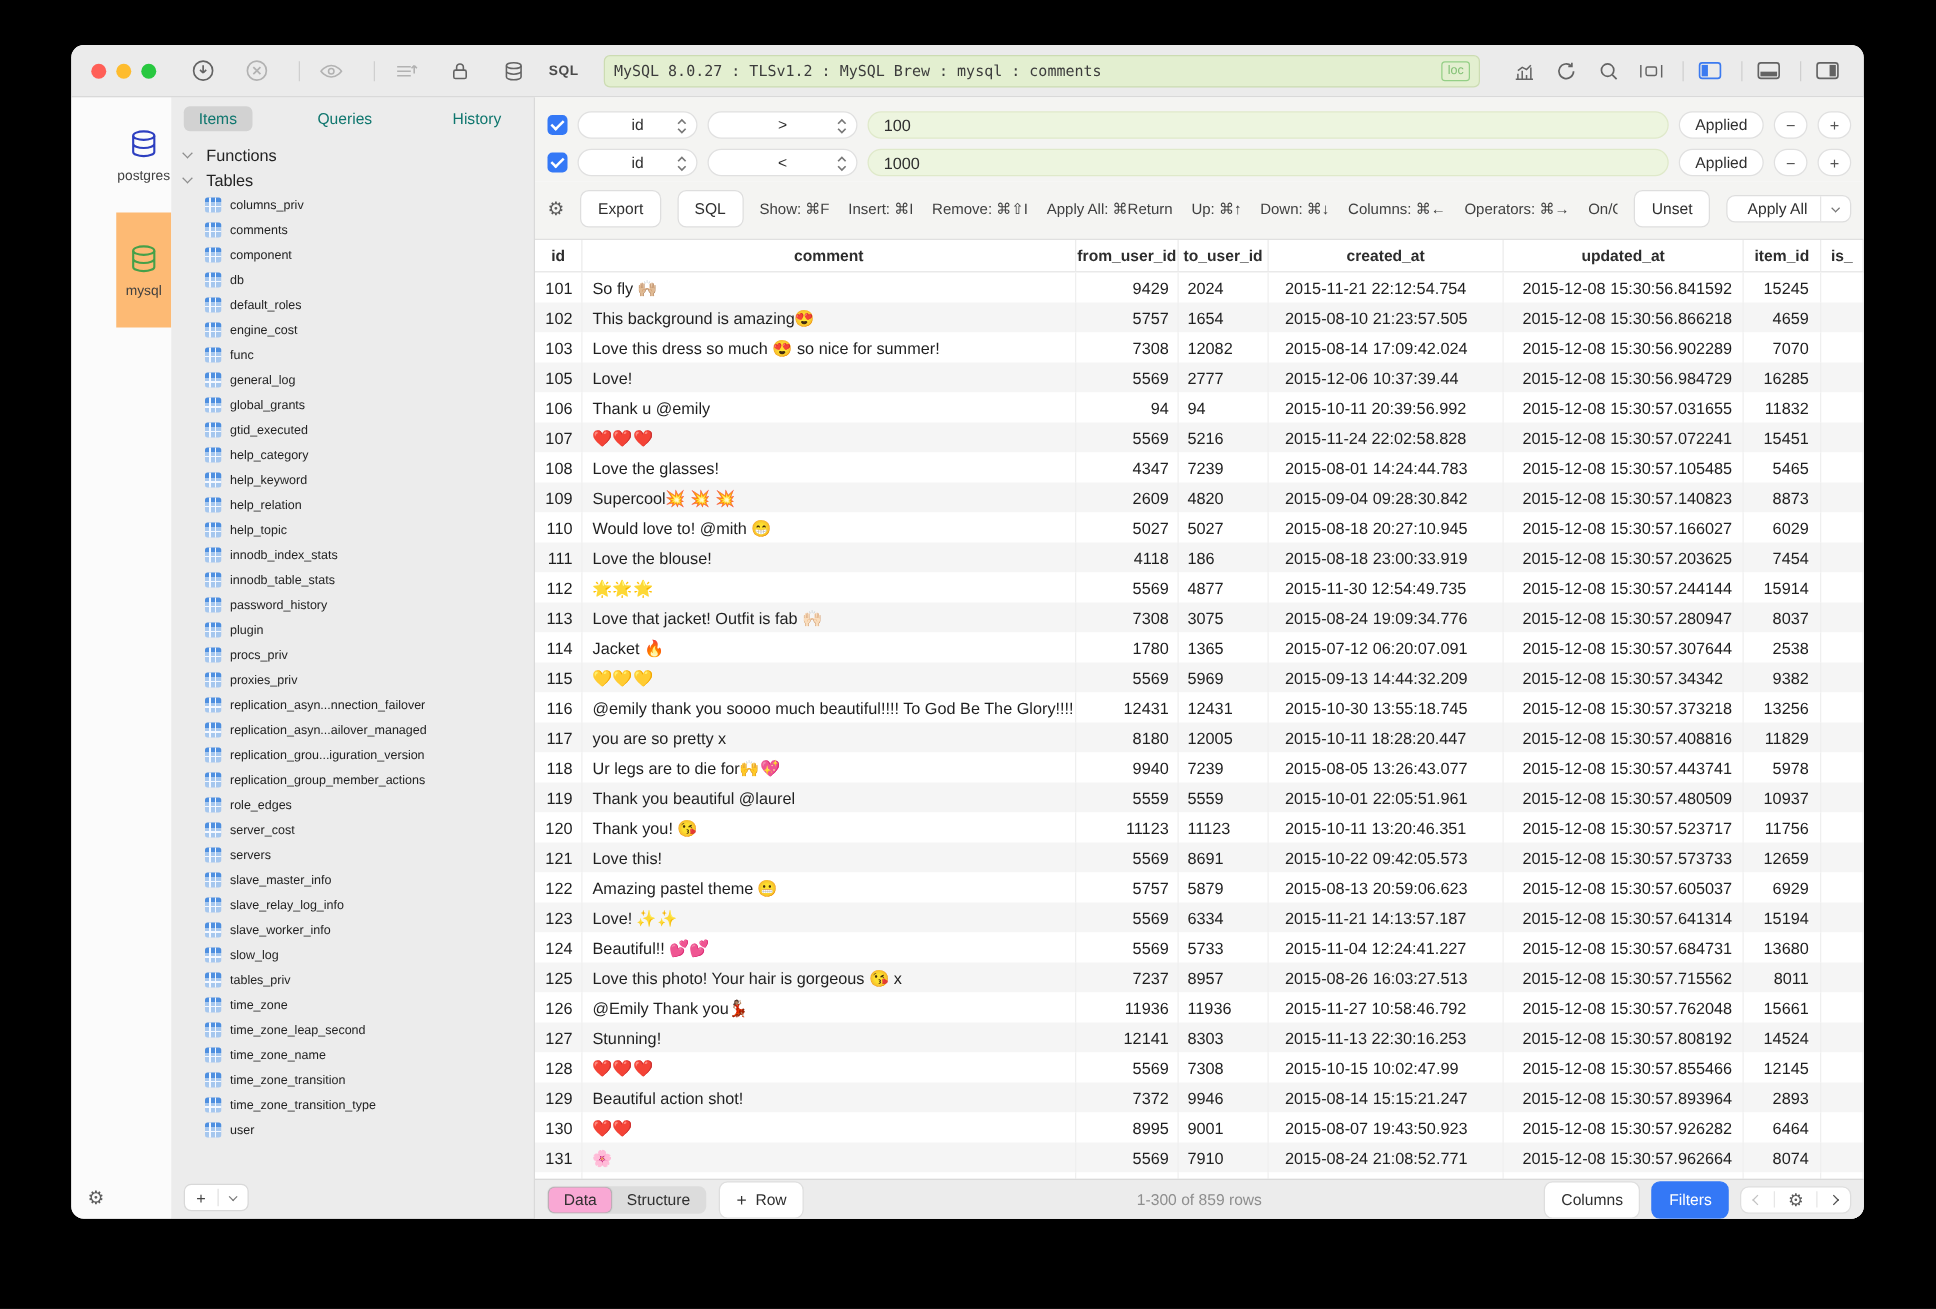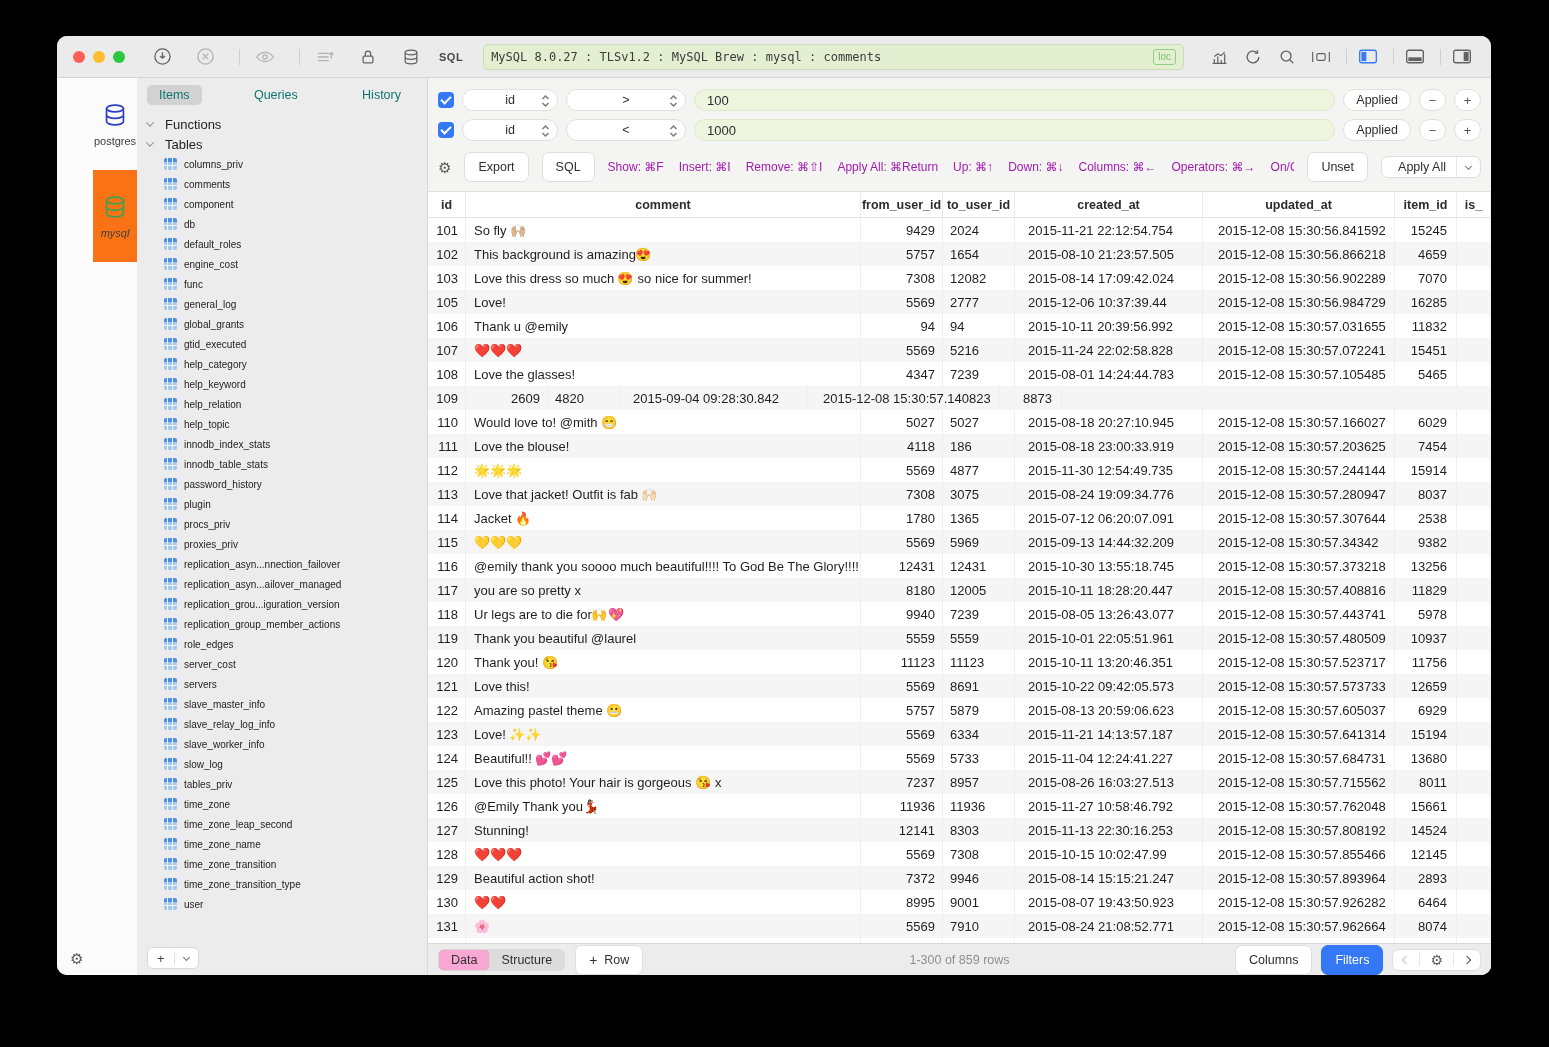--- a/index.html
+++ b/index.html
@@ -22,21 +22,21 @@
   .right-icons .tb-icon { margin-right:4px; }
   .tb-sep { width:1px; height:16px; background:#cfcfcf; margin:0 6px; }
   .tb-icon.active { color:#3b7af0; }
 
   
   .body { flex:1; display:flex; min-height:0; }
 
   
   .rail { width:80px; flex:0 0 80px; background:#fbfbfb; display:flex; flex-direction:column; }
   .conn { height:92px; display:flex; flex-direction:column; align-items:center; justify-content:center; gap:7px; cursor:default;margin-left:36px; }
-  .conn.selected { background:#f97316;font-style:italic; }
+  .conn.selected { background:#fdba74; }
   .conn-label { font-size:11px; color:#3f3f3f; }
   .rail-bottom { margin-top:auto; height:34px; display:flex; align-items:center; padding-left:13px; color:#6f6f6f; font-size:15px; }
 
   
   .sidebar { width:291px; flex:0 0 291px; background:#ececec; display:flex; flex-direction:column; border-right:1px solid #d9d9d9; min-height:0; }
   .side-tabs { height:34px; flex:0 0 34px; display:flex; align-items:center; justify-content:space-between; padding:0 14px 0 10px; }
   .side-tab { font-size:12.5px; color:#0f766e; padding:3px 12px; border-radius:5px; }
   .side-tab.active { background:#d2d2d2; }
   .search-row { display:flex; align-items:center; padding:0 10px 6px 10px; gap:8px; }
   .search-box { flex:1; height:24px; background:#fff; border:1px solid #e1e1e1; border-radius:6px; display:flex; align-items:center; gap:6px; padding:0 8px; }
@@ -67,21 +67,21 @@
   .sel { position:relative; }
   .sel .updown { position:absolute; right:7px; top:4px; }
   .sel-col { width:96px; }
   .sel-op { width:120px; }
   .filter-value { flex:1; height:22px; background:var(--filter-green,#edf5df); border:1px solid #dfe9ca; border-radius:11px; display:flex; align-items:center; padding:0 12px; font-size:13px; color:#2f2f2f; }
   .applied-btn { padding:0 12px; }
   .mini-btn { width:27px; border-radius:11px; color:#555; font-size:13px; }
   .tools-row { display:flex; align-items:center; gap:13px; background:#f4f4f2; padding:7px 10px 9px 10px; border-bottom:1px solid #e0e0e0; }
   .gear-glyph { color:#5c5c5c; font-size:15px; line-height:1; }
   .btn { height:22px; background:#fff; border:1px solid #dedede; border-radius:7px; display:flex; align-items:center; justify-content:center; font-size:12.5px; color:#2f2f2f; padding:14px 13px; }
-  .shortcuts { flex:1; display:flex; gap:15px; overflow:hidden; white-space:nowrap; font-size:12px; color:#a21caf; min-width:0; }
+  .shortcuts { flex:1; display:flex; gap:15px; overflow:hidden; white-space:nowrap; font-size:12px; color:#404040; min-width:0; }
   .applyall { display:flex; align-items:center; gap:0; padding:0; }
   .applyall .lbl { padding:0 10px 0 16px; }
   .applyall .dd { padding:0 9px; border-left:1px solid #e6e6e6; height:100%; display:flex; align-items:center; }
 
   
   .grid { flex:1; display:flex; flex-direction:column; min-height:0; }
   .thead { height:26px; flex:0 0 26px; display:flex; align-items:stretch; border-bottom:1px solid #e2e2e2; font-size:12.5px; font-weight:700; color:#2d2d2d; }
   .thead .cell { display:flex; align-items:center; justify-content:center; border-right:1px solid #ececec; overflow:hidden; white-space:nowrap; }
   .tbody { flex:1; overflow:hidden; }
   .trow { height:24px; display:flex; align-items:stretch; font-size:13px; color:#1f1f1f; background:#fff; }
@@ -550,20 +550,21 @@
               <div class="cell c1">Love the glasses!</div>
               <div class="cell c2">4347</div>
               <div class="cell c3">7239</div>
               <div class="cell c4">2015-08-01 14:24:44.783</div>
               <div class="cell c5">2015-12-08 15:30:57.105485</div>
               <div class="cell c6">5465</div>
               <div class="cell c7"></div>
             </div>
             <div class="trow">
               <div class="cell c0">109</div>
+              <div class="cell c1">Supercool💥 💥 💥</div>
               <div class="cell c2">2609</div>
               <div class="cell c3">4820</div>
               <div class="cell c4">2015-09-04 09:28:30.842</div>
               <div class="cell c5">2015-12-08 15:30:57.140823</div>
               <div class="cell c6">8873</div>
               <div class="cell c7"></div>
             </div>
             <div class="trow">
               <div class="cell c0">110</div>
               <div class="cell c1">Would love to! @mith 😁</div>

